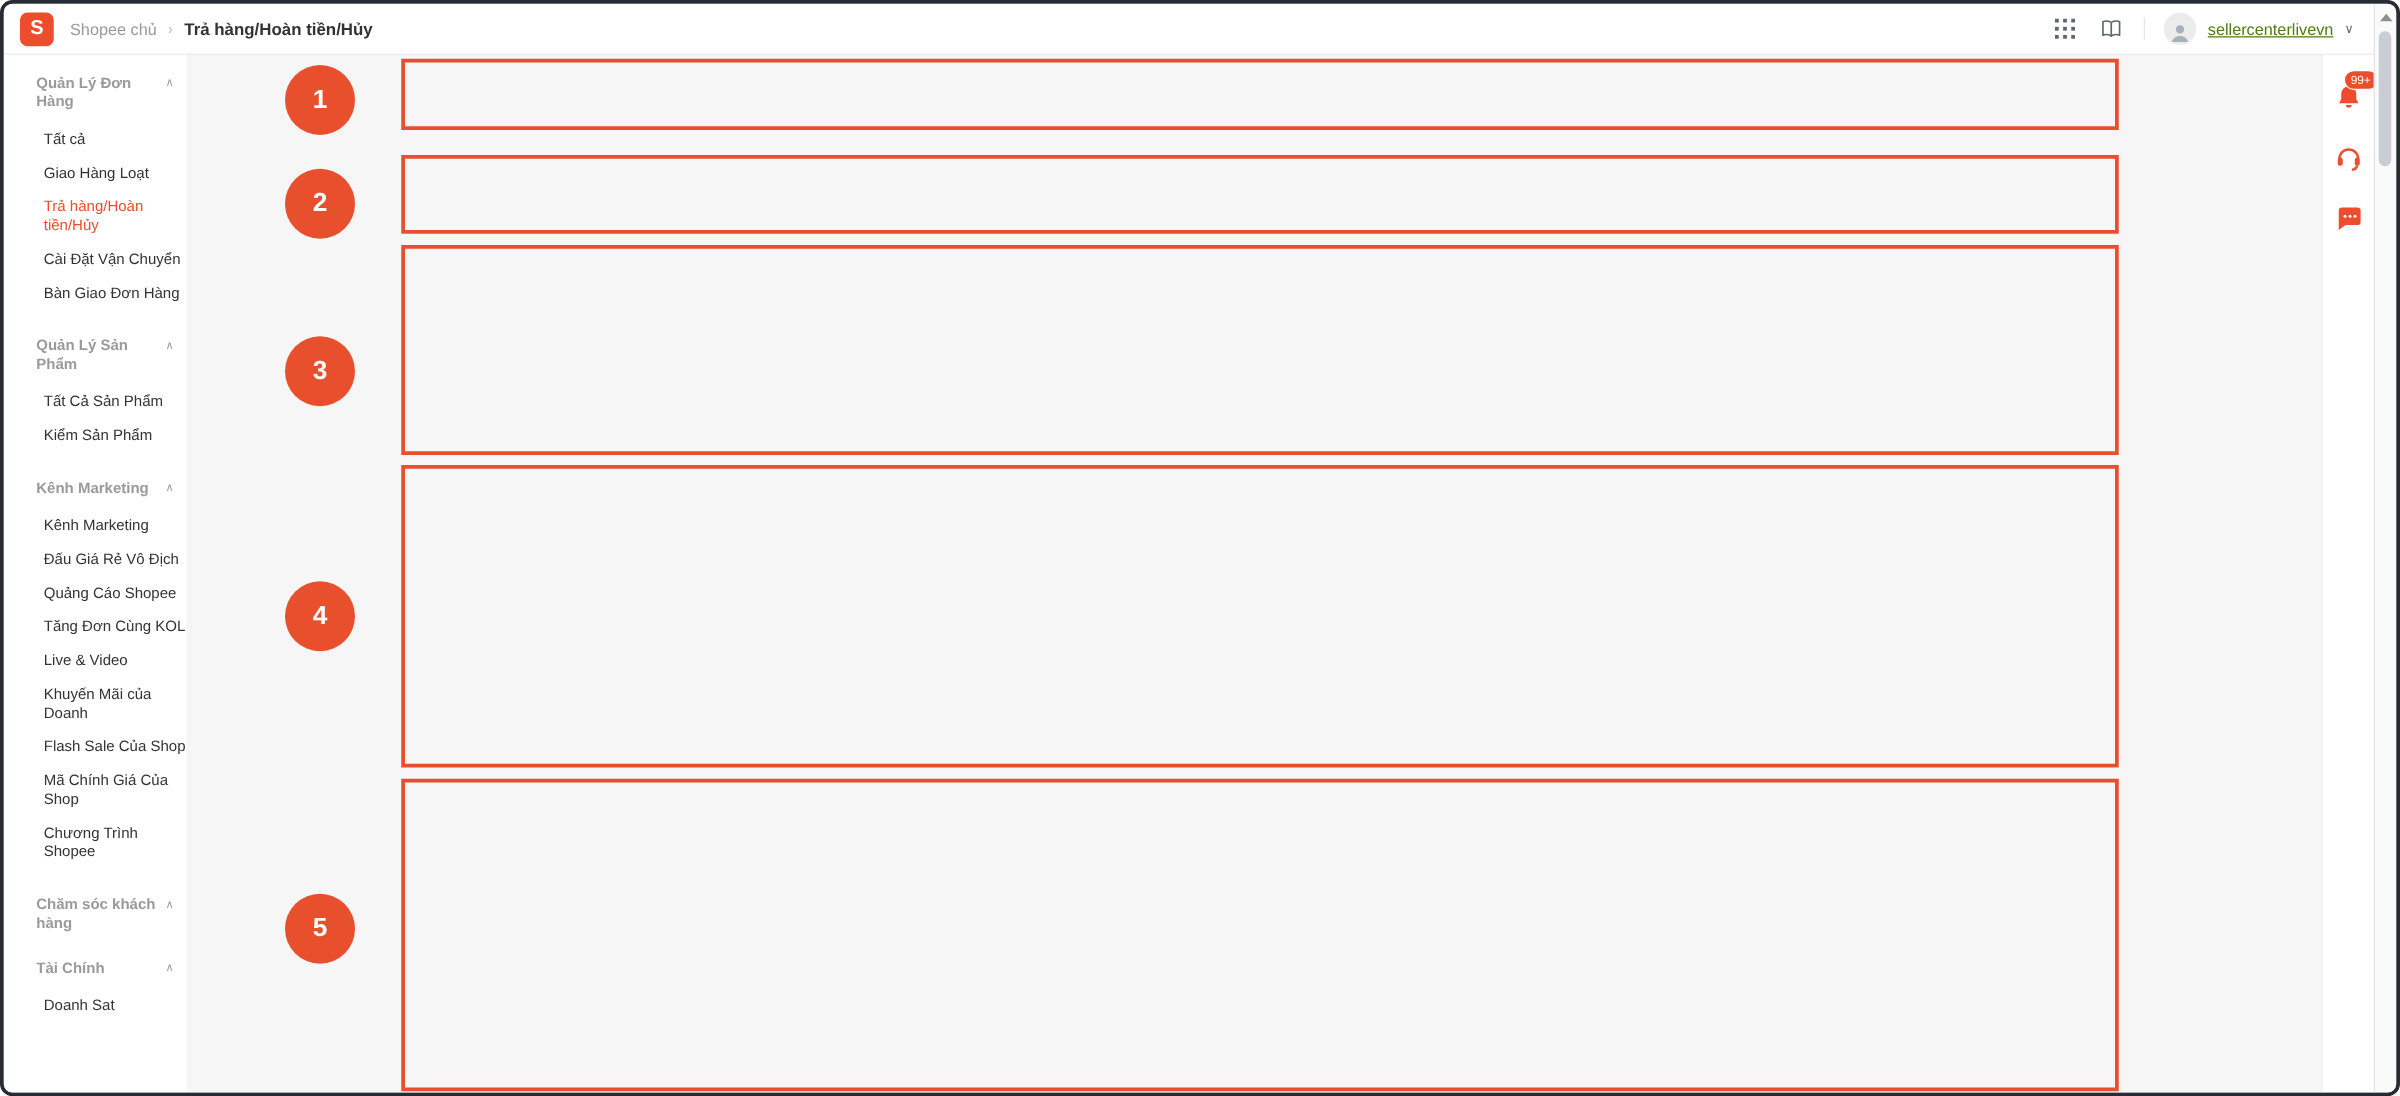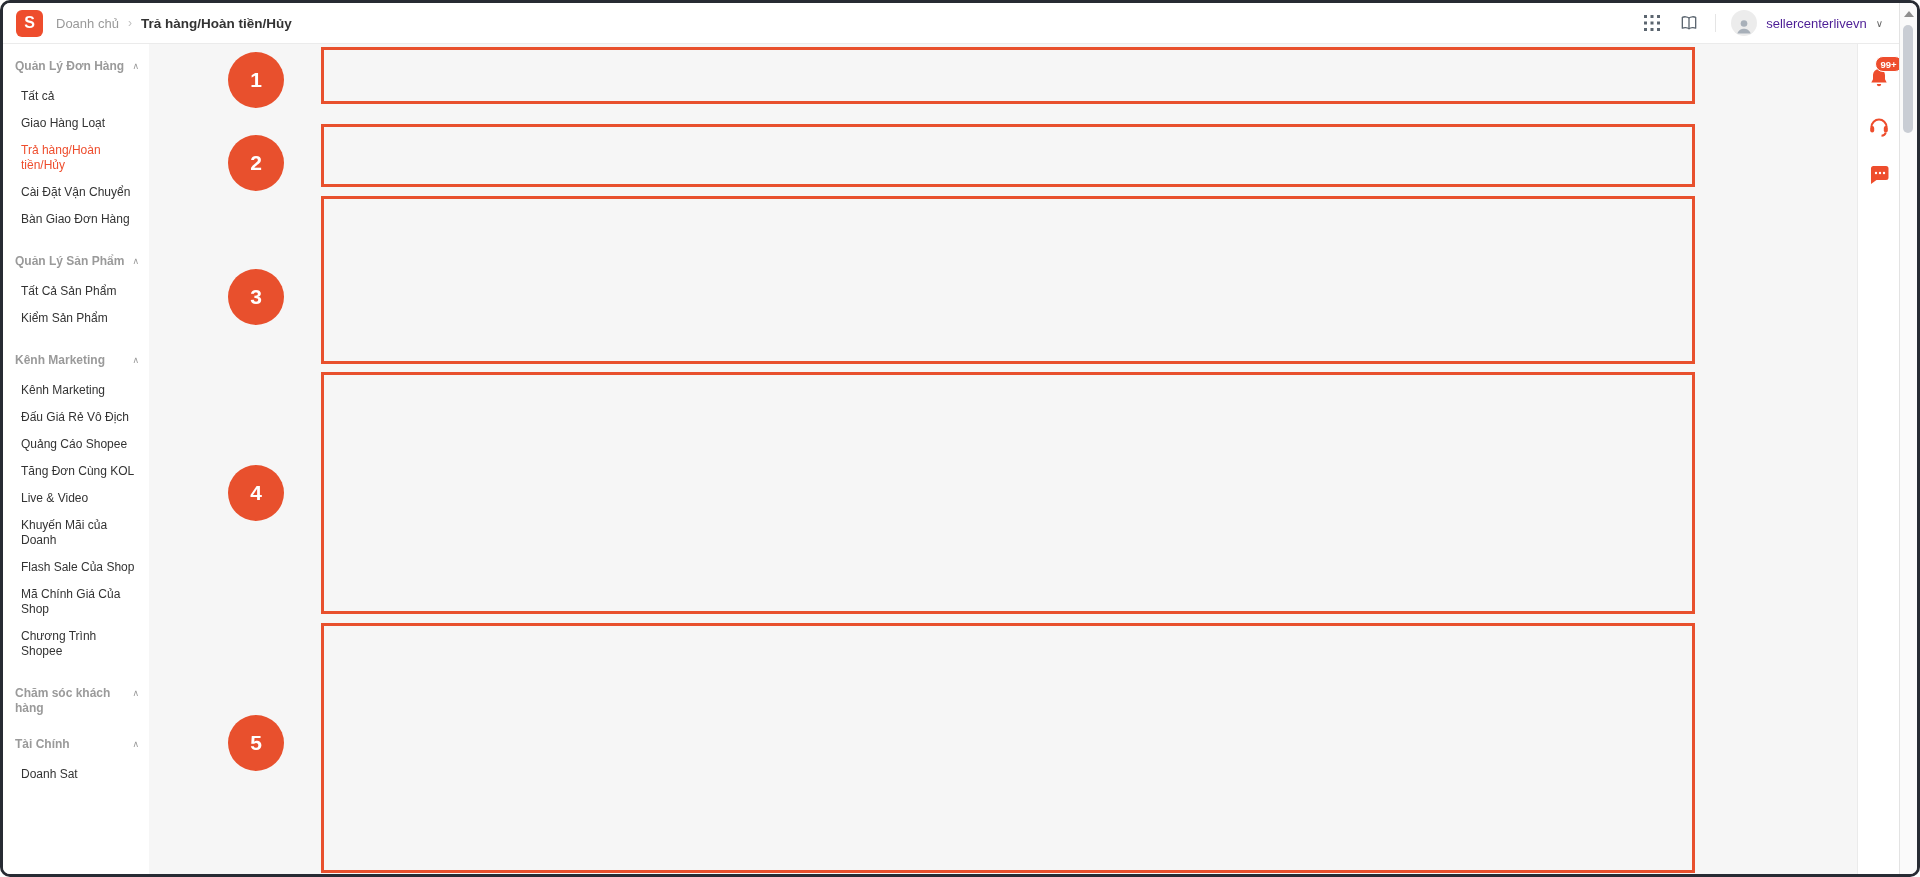--- a/index.html
+++ b/index.html
@@ -10,26 +10,26 @@
   
   .topbar { position:absolute; top:0; left:0; right:18px; height:41px; background:#fff; border-bottom:1px solid #ebebeb; display:flex; align-items:center; padding:0 16px 0 13px; z-index:6; }
   .logo { width:27px; height:27px; background:#ee4d2d; border-radius:6px; color:#fff; font-weight:bold; display:flex; align-items:center; justify-content:center; font-size:16px; flex:0 0 auto; }
   .crumb-home { color:#999; font-size:13px; margin-left:13px; cursor:pointer; }
   .crumb-sep { color:#c0c0c0; margin:0 9px; font-size:12px; }
   .crumb-current { color:#333; font-size:13.5px; font-weight:600; }
   .topbar-right { margin-left:auto; display:flex; align-items:center; gap:15px; }
   .tb-icon { width:22px; height:22px; display:flex; align-items:center; justify-content:center; cursor:pointer; }
   .tb-divider { width:1px; height:18px; background:#e5e5e5; }
   .avatar { width:26px; height:26px; border-radius:50%; background:#ececec; overflow:hidden; display:flex; align-items:flex-end; justify-content:center; }
-  .user-name { font-size:13px; color:#4c1d95; margin-left:-6px; }
+  .user-name { font-size:13px; color:#4d7c0f; margin-left:-6px;text-decoration:underline; }
   .user-caret { color:#666; font-size:10px; margin-left:-6px; }
 
   
   .sidebar { position:absolute; top:41px; left:0; width:146px; bottom:0; background:#fff; overflow:hidden; z-index:2; }
-  .side-sec { padding:21px 10px 0 12px; }
+  .side-sec { padding:21px 10px 0 12px;margin-left:14px; }
   .side-sec.first { padding-top:15px; }
   .sec-head { display:flex; align-items:flex-start; cursor:pointer; }
   .sec-title { flex:1; font-size:12px; font-weight:bold; color:#9a9a9a; line-height:15px; }
   .sec-caret { color:#9a9a9a; font-size:9px; padding-top:2px; }
   .side-items { margin-top:9px; }
   .side-item { font-size:12px; color:#333; line-height:15px; padding:6px 0 6px 6px; width:122px; cursor:pointer; }
   .side-item.active { color:#ee4d2d; }
 
   
   .main { position:absolute; top:41px; left:146px; right:60px; bottom:0; background:#f6f6f6; z-index:1; }
@@ -113,33 +113,33 @@
   .amount { font-size:12.5px; color:#333; margin:1px 0 10px; }
   .cell { padding-right:12px; }
   .badge-green { display:inline-block; font-size:11px; color:#44b549; background:#edf9ee; padding:2px 7px; border-radius:2px; }
   .ship-line { font-size:11.5px; color:#555; margin-top:9px; line-height:14px; }
   .ship-carrier { font-size:11.5px; color:#555; margin-top:5px; }
   .ship-track { font-size:11.5px; color:#bbb; margin-top:3px; }
 
   
   .rail { position:absolute; top:41px; right:18px; width:42px; bottom:0; background:#fff; border-left:1px solid #ebebeb; display:flex; flex-direction:column; align-items:center; padding-top:22px; gap:24px; z-index:5; }
   .rail-item { position:relative; cursor:pointer; display:flex; align-items:center; justify-content:center; }
-  .badge-99 { position:absolute; top:-10px; left:8px; background:#ee4d2d; color:#fff; font-size:9.5px; font-weight:bold; padding:1.5px 5px; border-radius:8px; border:1.5px solid #fff; }
+  .badge-99 { position:absolute; top:-10px; left:8px; background:#ee4d2d; color:#fff; font-size:9.5px; font-weight:normal; padding:1.5px 5px; border-radius:8px; border:1.5px solid #fff; }
   .scrollbar { position:absolute; top:0; right:0; width:18px; bottom:0; background:#fafafa; border-left:1px solid #e3e3e3; z-index:7; }
   .scroll-up { position:absolute; top:8px; left:4px; width:0; height:0; border-left:5px solid transparent; border-right:5px solid transparent; border-bottom:6px solid #8f8f8f; cursor:pointer; }
   .scroll-thumb { position:absolute; top:22px; left:3px; width:10px; height:108px; background:#c9cdd4; border-radius:5px; cursor:pointer; }
 </style>
 </head>
 <body>
 
 <div class="frame">
 
   <div class="topbar">
     <div class="logo">S</div>
-    <span class="crumb-home">Doanh chủ</span>
+    <span class="crumb-home">Shopee chủ</span>
     <span class="crumb-sep">›</span>
     <span class="crumb-current">Trả hàng/Hoàn tiền/Hủy</span>
     <div class="topbar-right">
       <span class="tb-icon">
         <svg width="18" height="18" viewBox="0 0 18 18">
             <g fill="#5c6670">
               <rect x="1" y="1" width="3" height="3"></rect>
               <rect x="7.5" y="1" width="3" height="3"></rect>
               <rect x="14" y="1" width="3" height="3"></rect>
               <rect x="1" y="7.5" width="3" height="3"></rect>

